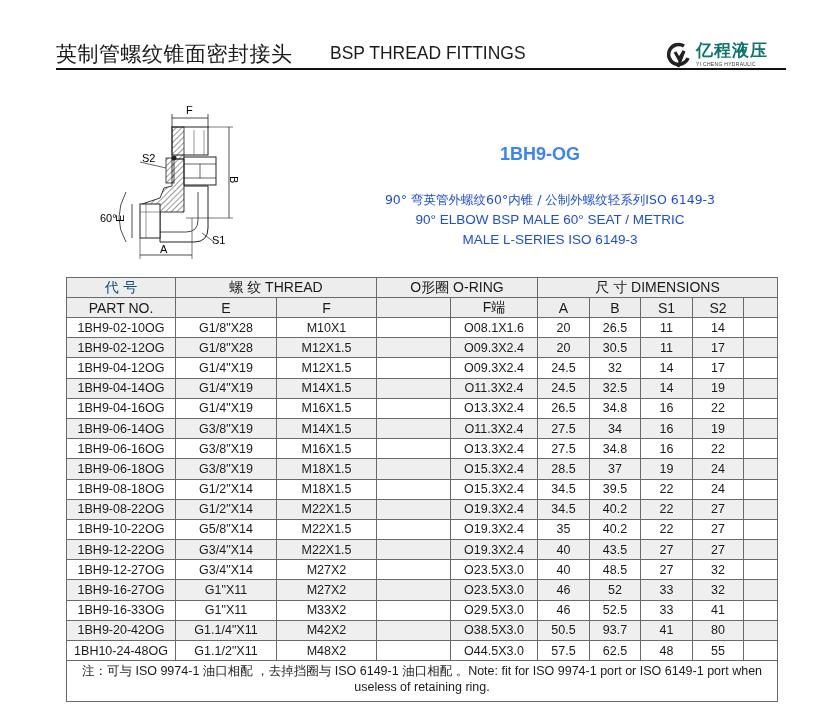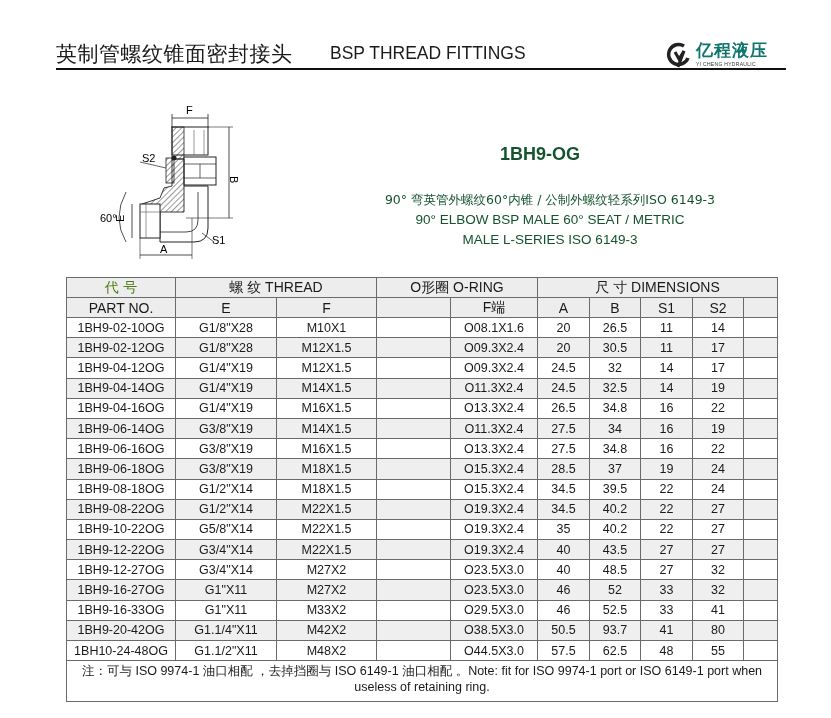--- a/index.html
+++ b/index.html
@@ -4,28 +4,28 @@
 <style>
   html, body { margin:0; padding:0; background:#ffffff; }
   body { width:831px; height:718px; position:relative; overflow:hidden; font-family:"Liberation Sans", sans-serif; color:#1a1a1a; }
   .hdr-cn { position:absolute; left:56px; top:40px; font-size:21px; font-family:Liberation Sans, sans-serif; letter-spacing:0.5px; color:#1b1b1b; }
   .hdr-en { position:absolute; left:330px; top:42px; font-size:19px; color:#1b1b1b; transform:scaleX(0.92); transform-origin:left; }
   .hdr-rule { position:absolute; left:56px; top:68px; width:730px; height:2px; background:#111; }
   .logo { position:absolute; left:666px; top:42px; width:120px; height:26px; }
   .logo-cn { position:absolute; left:30px; top:-3px; font-size:17px; font-weight:bold; font-family:"DejaVu Sans", sans-serif; letter-spacing:1px; color:#0f766e; }
   .logo-en { position:absolute; left:30px; top:19px; font-size:5px; letter-spacing:0.3px; color:#333; }
   .diagram { position:absolute; left:90px; top:100px; width:180px; height:165px; }
-  .model { position:absolute; left:500px; top:144px; font-size:18px; font-weight:bold; color:#14532d; }
-  .desc { position:absolute; left:340px; top:190px; width:420px; text-align:center; font-size:13.5px; line-height:20px; color:#14532d; }
+  .model { position:absolute; left:500px; top:144px; font-size:18px; font-weight:bold; color:#3b82f6; }
+  .desc { position:absolute; left:340px; top:190px; width:420px; text-align:center; font-size:13.5px; line-height:20px; color:#1d4ed8; }
   table.spec { position:absolute; left:66px; top:277px; width:711px; border-collapse:collapse; font-size:12.5px; table-layout:fixed; }
   table.spec td { border:1px solid #6a6a6a; text-align:center; height:19.2px; padding:0; white-space:nowrap; overflow:hidden; }
   table.spec tr.hd td { background:#ededed; font-size:14px; height:19px; }
   table.spec tr.alt td { background:#efefef; }
   table.spec td.note { text-align:center; padding:2px 3px; font-size:12.5px; white-space:normal; line-height:16px; height:36px; vertical-align:top; }
-  .cn { font-family:"DejaVu Sans", sans-serif; font-size:12.5px; color:#4d7c0f; }
+  .cn { font-family:"DejaVu Sans", sans-serif; font-size:12.5px; color:#0c4a6e; }
 </style>
 </head>
 <body>
 
 <div class="hdr-cn">英制管螺纹锥面密封接头</div>
 <div class="hdr-en">BSP THREAD FITTINGS</div>
 <div class="logo">
   <svg width="26" height="26" viewBox="0 0 26 26" style="position:absolute;left:0;top:0;">
     <path d="M18 4 A10 10 0 1 0 22 16" fill="none" stroke="#222" stroke-width="3.5"></path>
     <path d="M9 10 L13 17 L18 9" fill="none" stroke="#222" stroke-width="3"></path>

